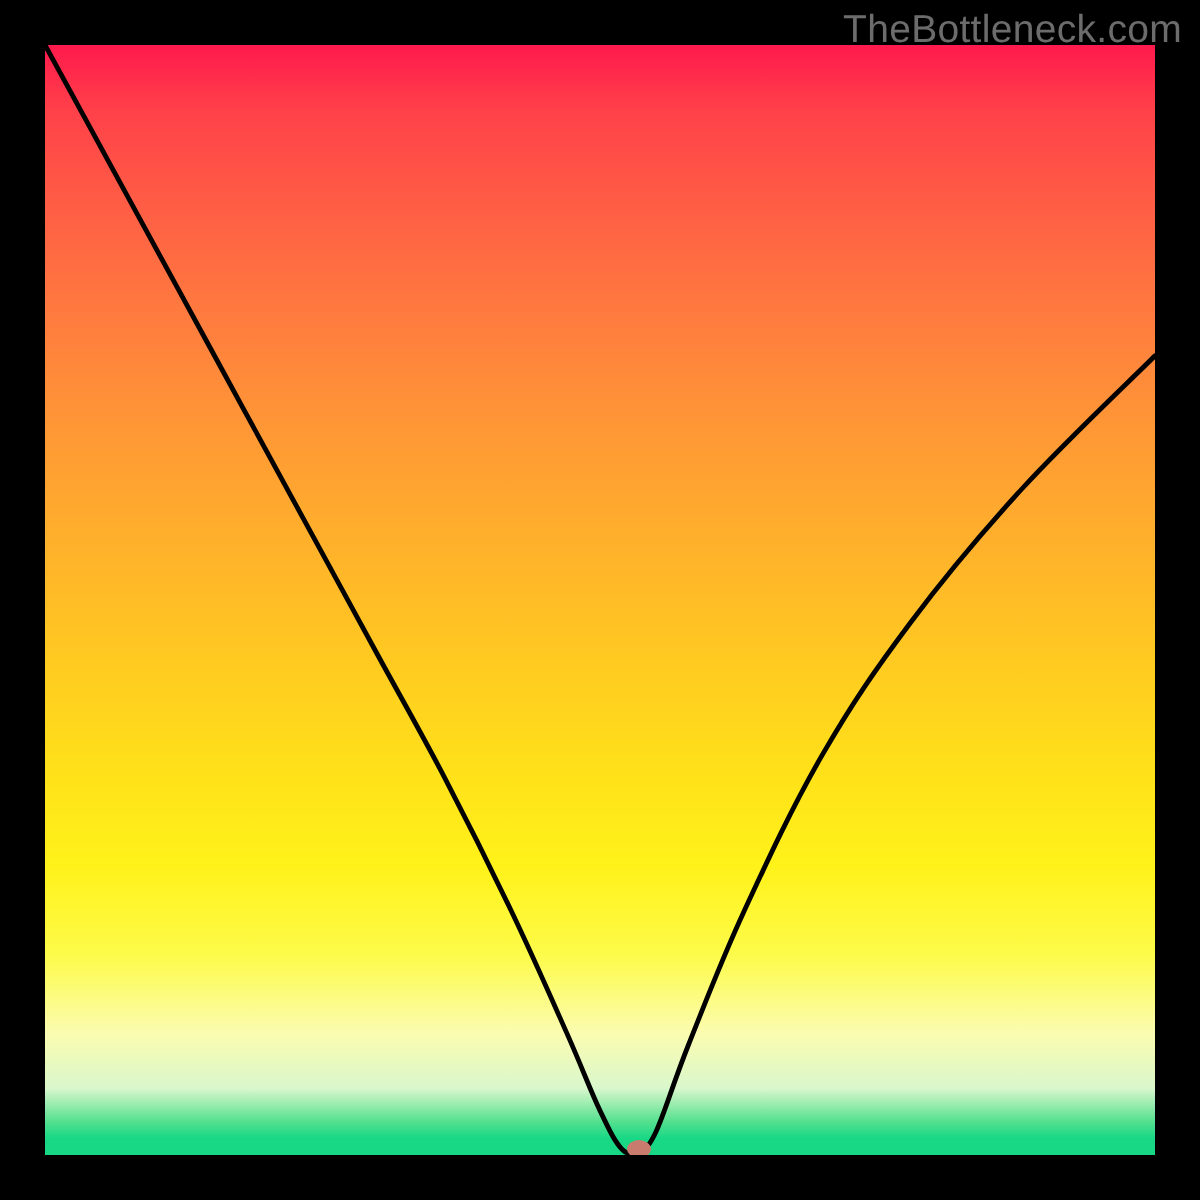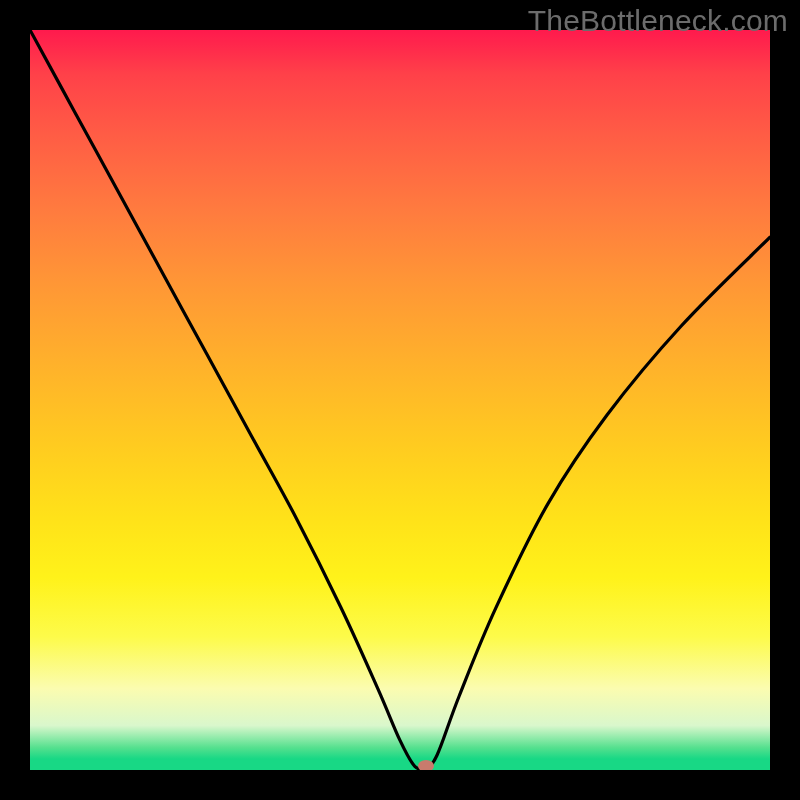--- a/index.html
+++ b/index.html
@@ -15,21 +15,21 @@
     position: relative;
     width: 800px;
     height: 800px;
     background: #000;
   }
   .watermark {
     position: absolute;
     top: 4px;
     right: 12px;
     color: #6c6c6c;
-    font-size: 30px;
+    font-size: 26px;
     font-weight: 500;
     letter-spacing: 0.2px;
     z-index: 5;
     user-select: none;
   }
   .plot {
     position: absolute;
     left: 30px;
     top: 30px;
     width: 740px;

